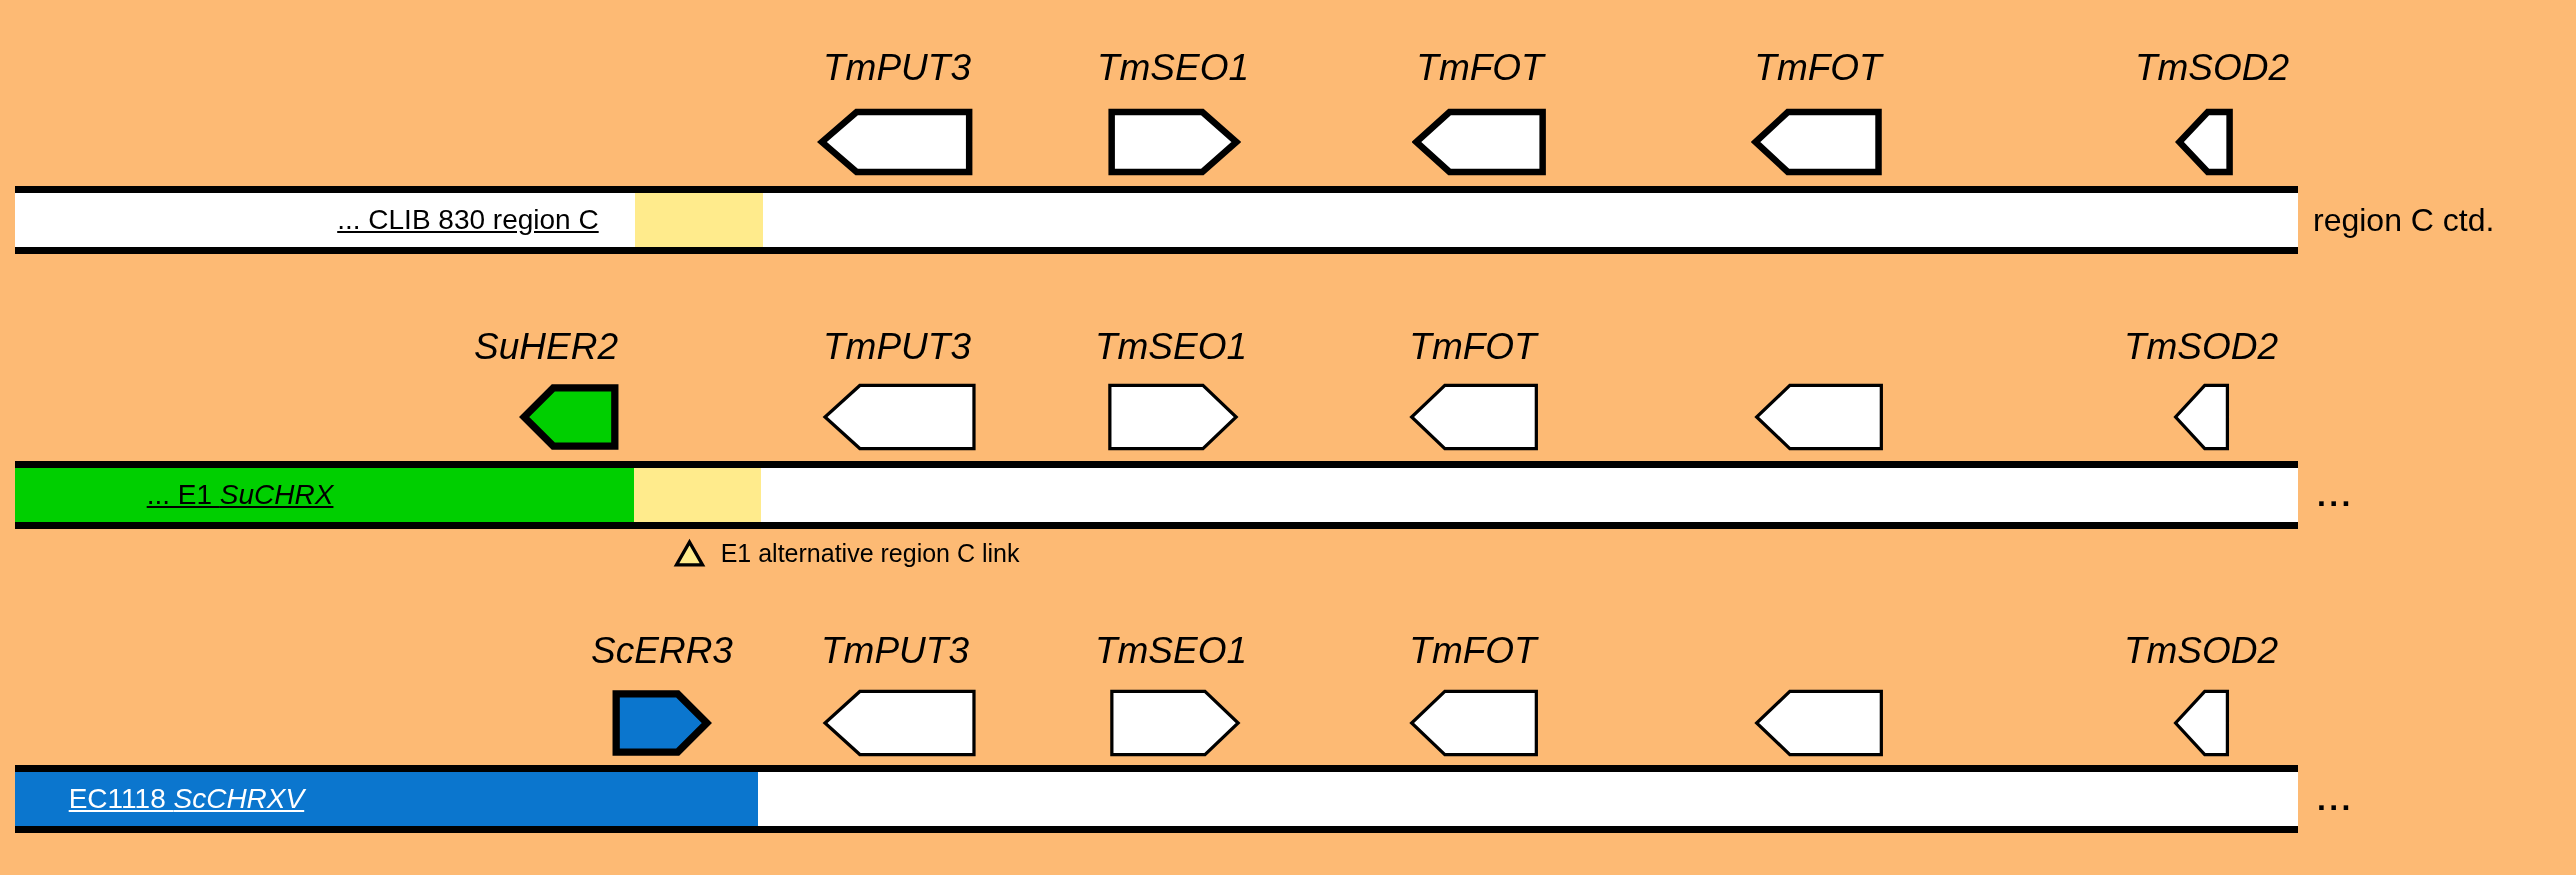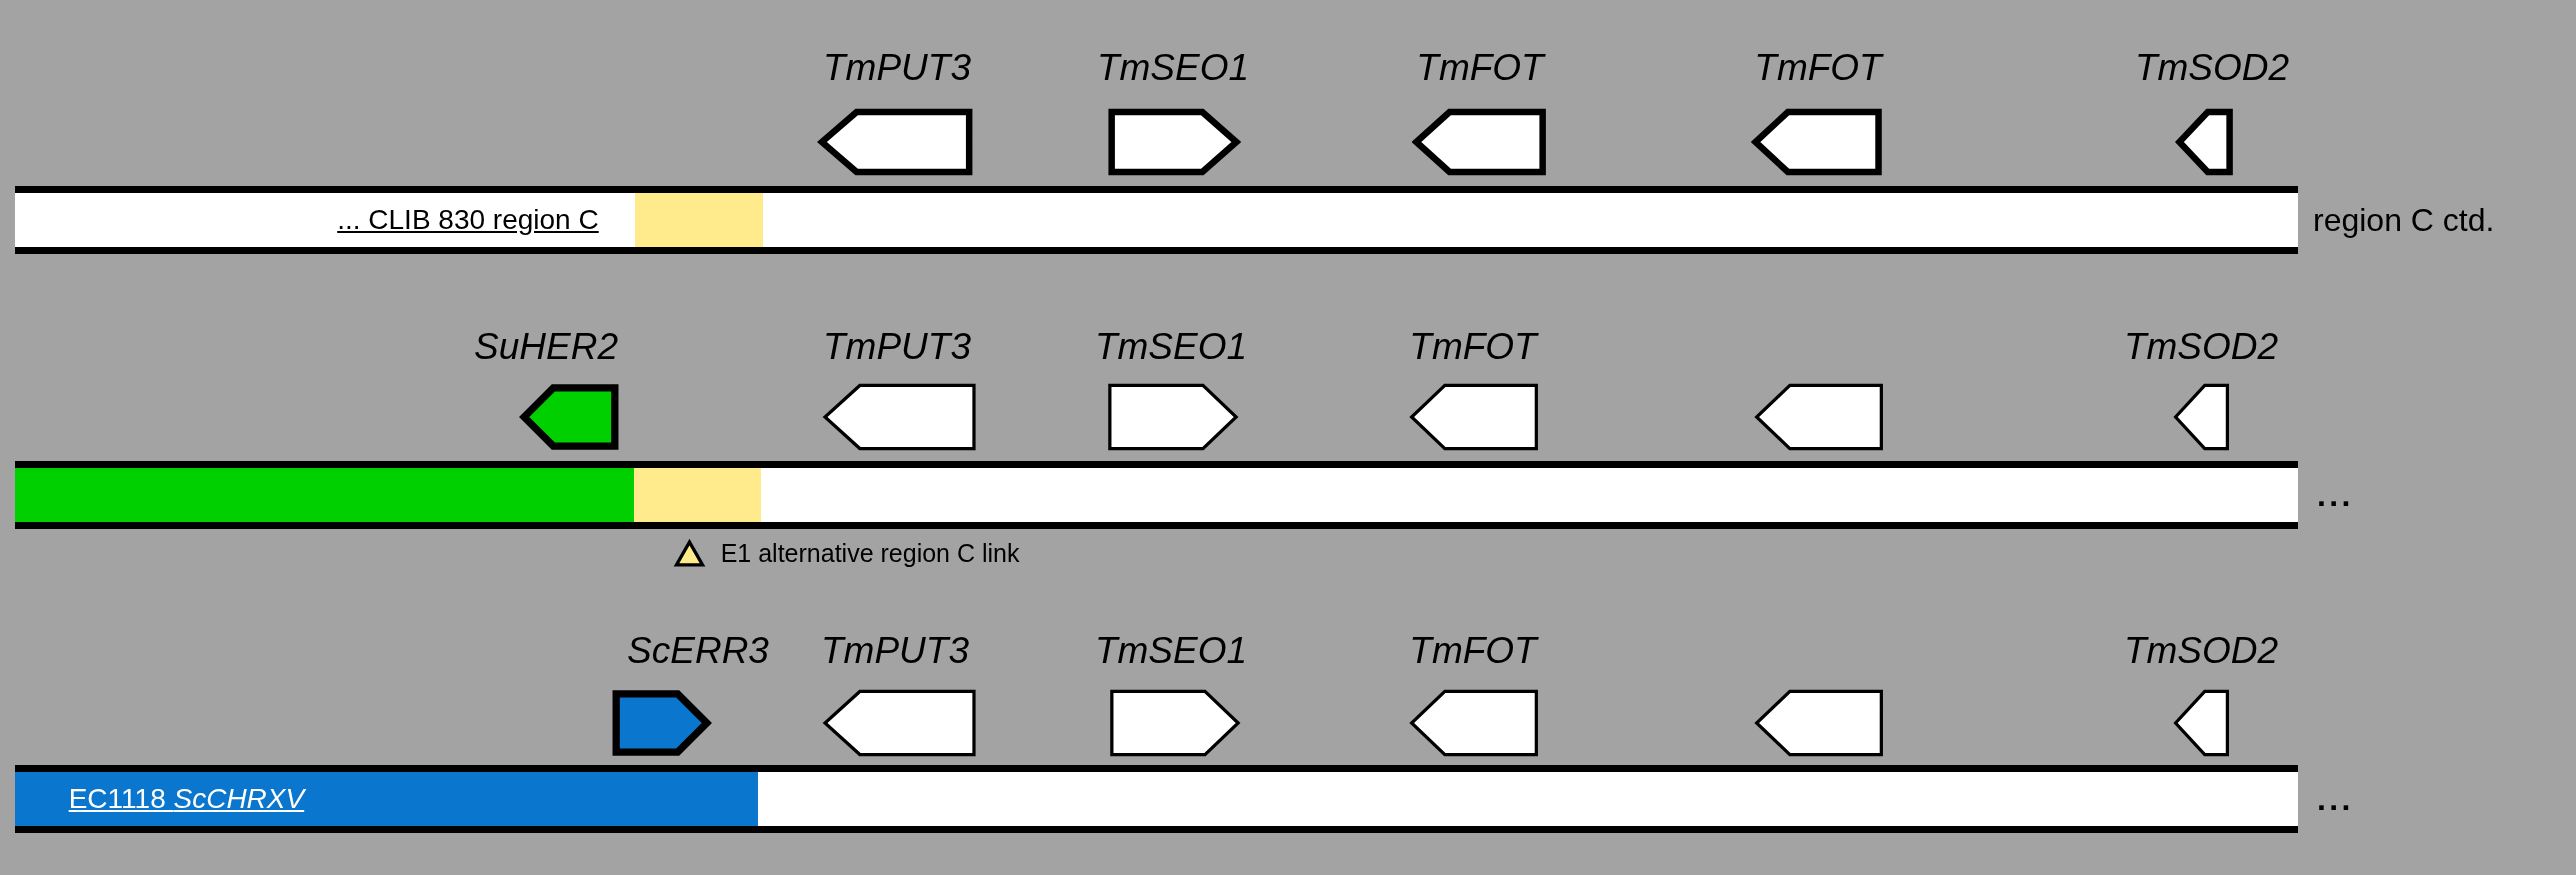--- a/index.html
+++ b/index.html
@@ -1,20 +1,20 @@
 <!DOCTYPE html>
 <html style="font-size:13px"><head>
 <meta charset="utf-8">
 <style>
   html, body { margin: 0; padding: 0; background: #ffffff; }
   #figure {
     position: relative;
     width: 2576px;
     height: 876px;
-    background: #a3a3a3;
+    background: #fdba74;
     font-family: "Liberation Sans", sans-serif;
     color: #000;
     overflow: hidden;
   }
   
   .gene-label {
     position: absolute;
     transform: translateX(-50%);
     font-style: italic;
     font-size: 37px;
@@ -118,31 +118,34 @@
   <svg class="gene-arrow" style="left:1754px; top:383px;" width="130" height="68" viewBox="0 0 160 84">
     <polygon points="157,3 157,81 44,81 3,42 44,3" fill="#ffffff" stroke="#000" stroke-width="4"></polygon>
   </svg>
   <svg class="gene-arrow" style="left:2173px; top:383px;" width="57" height="68" viewBox="0 0 70 84">
     <polygon points="67,3 67,81 39,81 3,42 39,3" fill="#ffffff" stroke="#000" stroke-width="4"></polygon>
   </svg>
 
   <div class="track" style="top:461px;">
     <div class="seg" style="left:0; width:619px; background:#00CF00;"></div>
     <div class="seg" style="left:619px; width:127px; background:#FFEB8C;"></div>
+    <div class="track-label" style="left:132px;">
+      <span>... E1 </span><span class="it">SuCHRX</span>
+    </div>
   </div>
   <span class="right-label dots" style="left:2317px; top:461px;">...</span>
 
   <div class="legend-row" style="left:673px; top:538px;">
     <svg width="33" height="31" viewBox="0 0 40 38">
       <polygon points="20,5 36,33 4,33" fill="#FFEB8C" stroke="#000" stroke-width="4"></polygon>
     </svg>
     <span class="legend-text">E1 alternative region C link</span>
   </div>
 
-  <span class="gene-label" style="left:662px;  top:630px;margin-left:36px;">ScERR3</span>
+  <span class="gene-label" style="left:662px;  top:630px;">ScERR3</span>
   <span class="gene-label" style="left:895px; top:630px;">TmPUT3</span>
   <span class="gene-label" style="left:1171px; top:630px;">TmSEO1</span>
   <span class="gene-label" style="left:1473px; top:630px;">TmFOT</span>
   <span class="gene-label" style="left:2201px; top:630px;">TmSOD2</span>
 
   <svg class="gene-arrow" style="left:611px; top:689px;" width="101" height="68" viewBox="0 0 124 84">
     <polygon points="6,6 82,6 118,42 82,78 6,78" fill="#0B76CE" stroke="#000" stroke-width="9"></polygon>
   </svg>
   <svg class="gene-arrow" style="left:822px; top:689px;" width="155" height="68" viewBox="0 0 190 84">
     <polygon points="187,3 187,81 46,81 3,42 46,3" fill="#ffffff" stroke="#000" stroke-width="4"></polygon>

